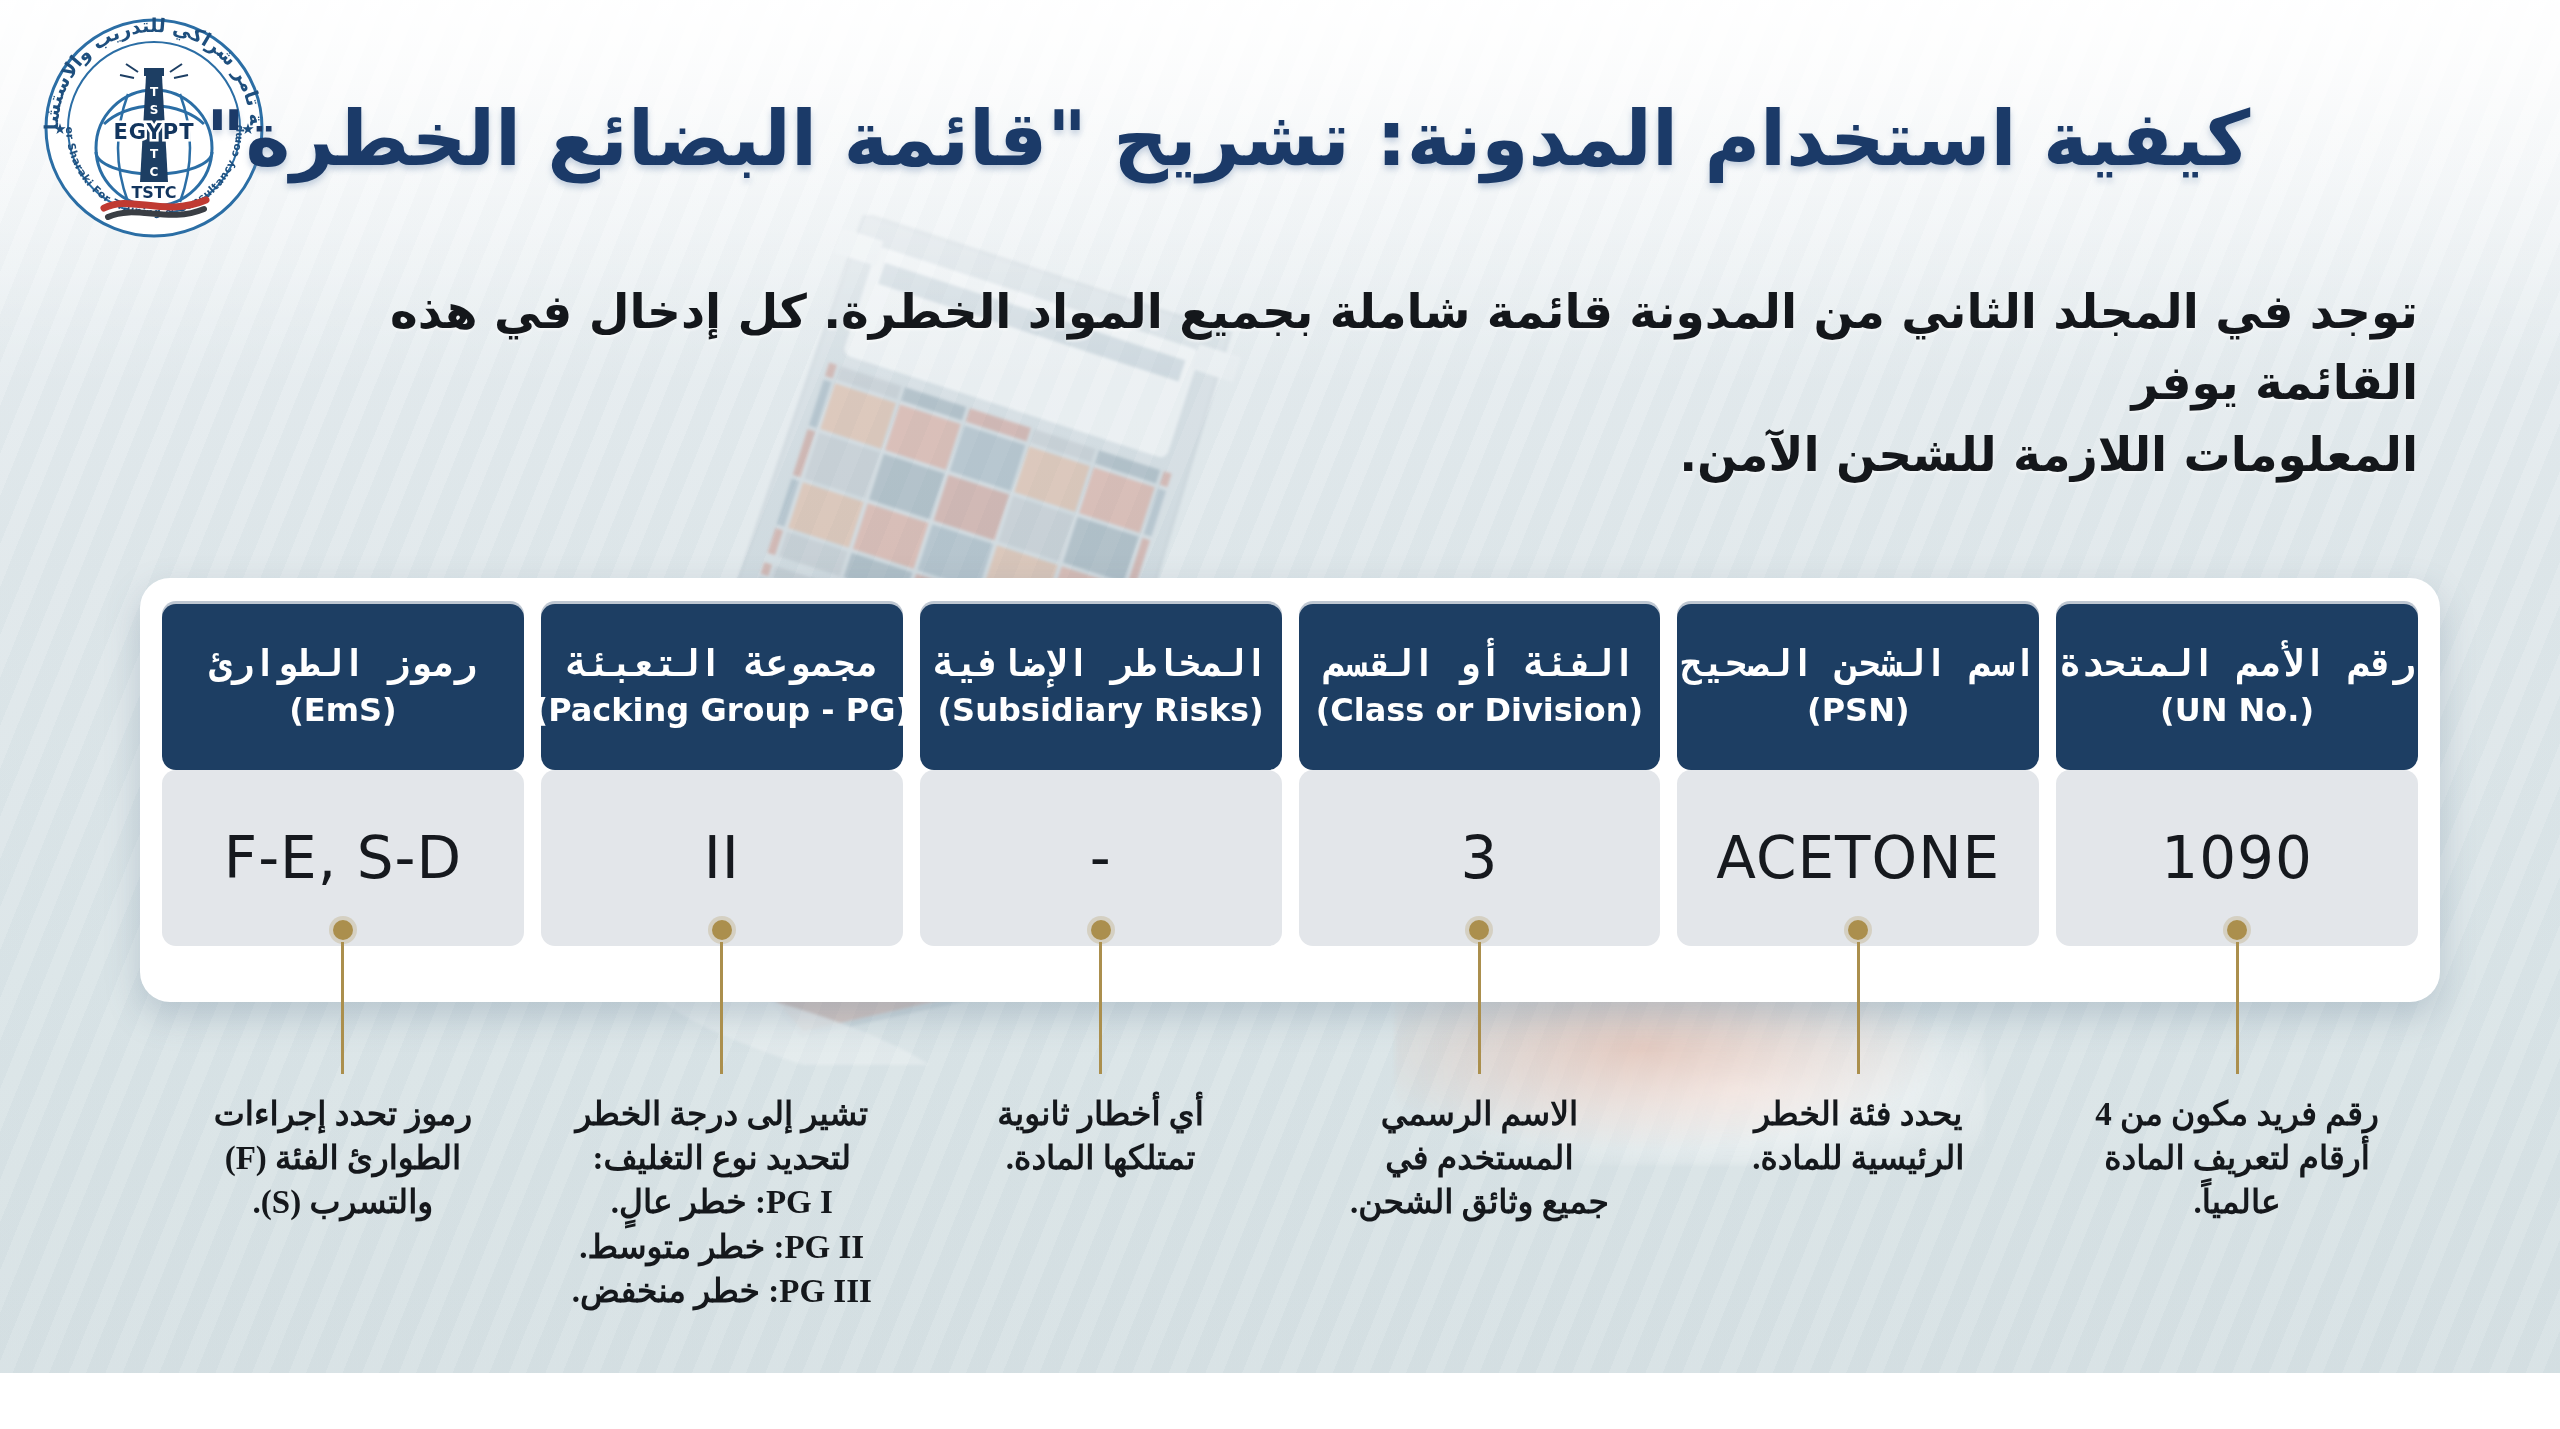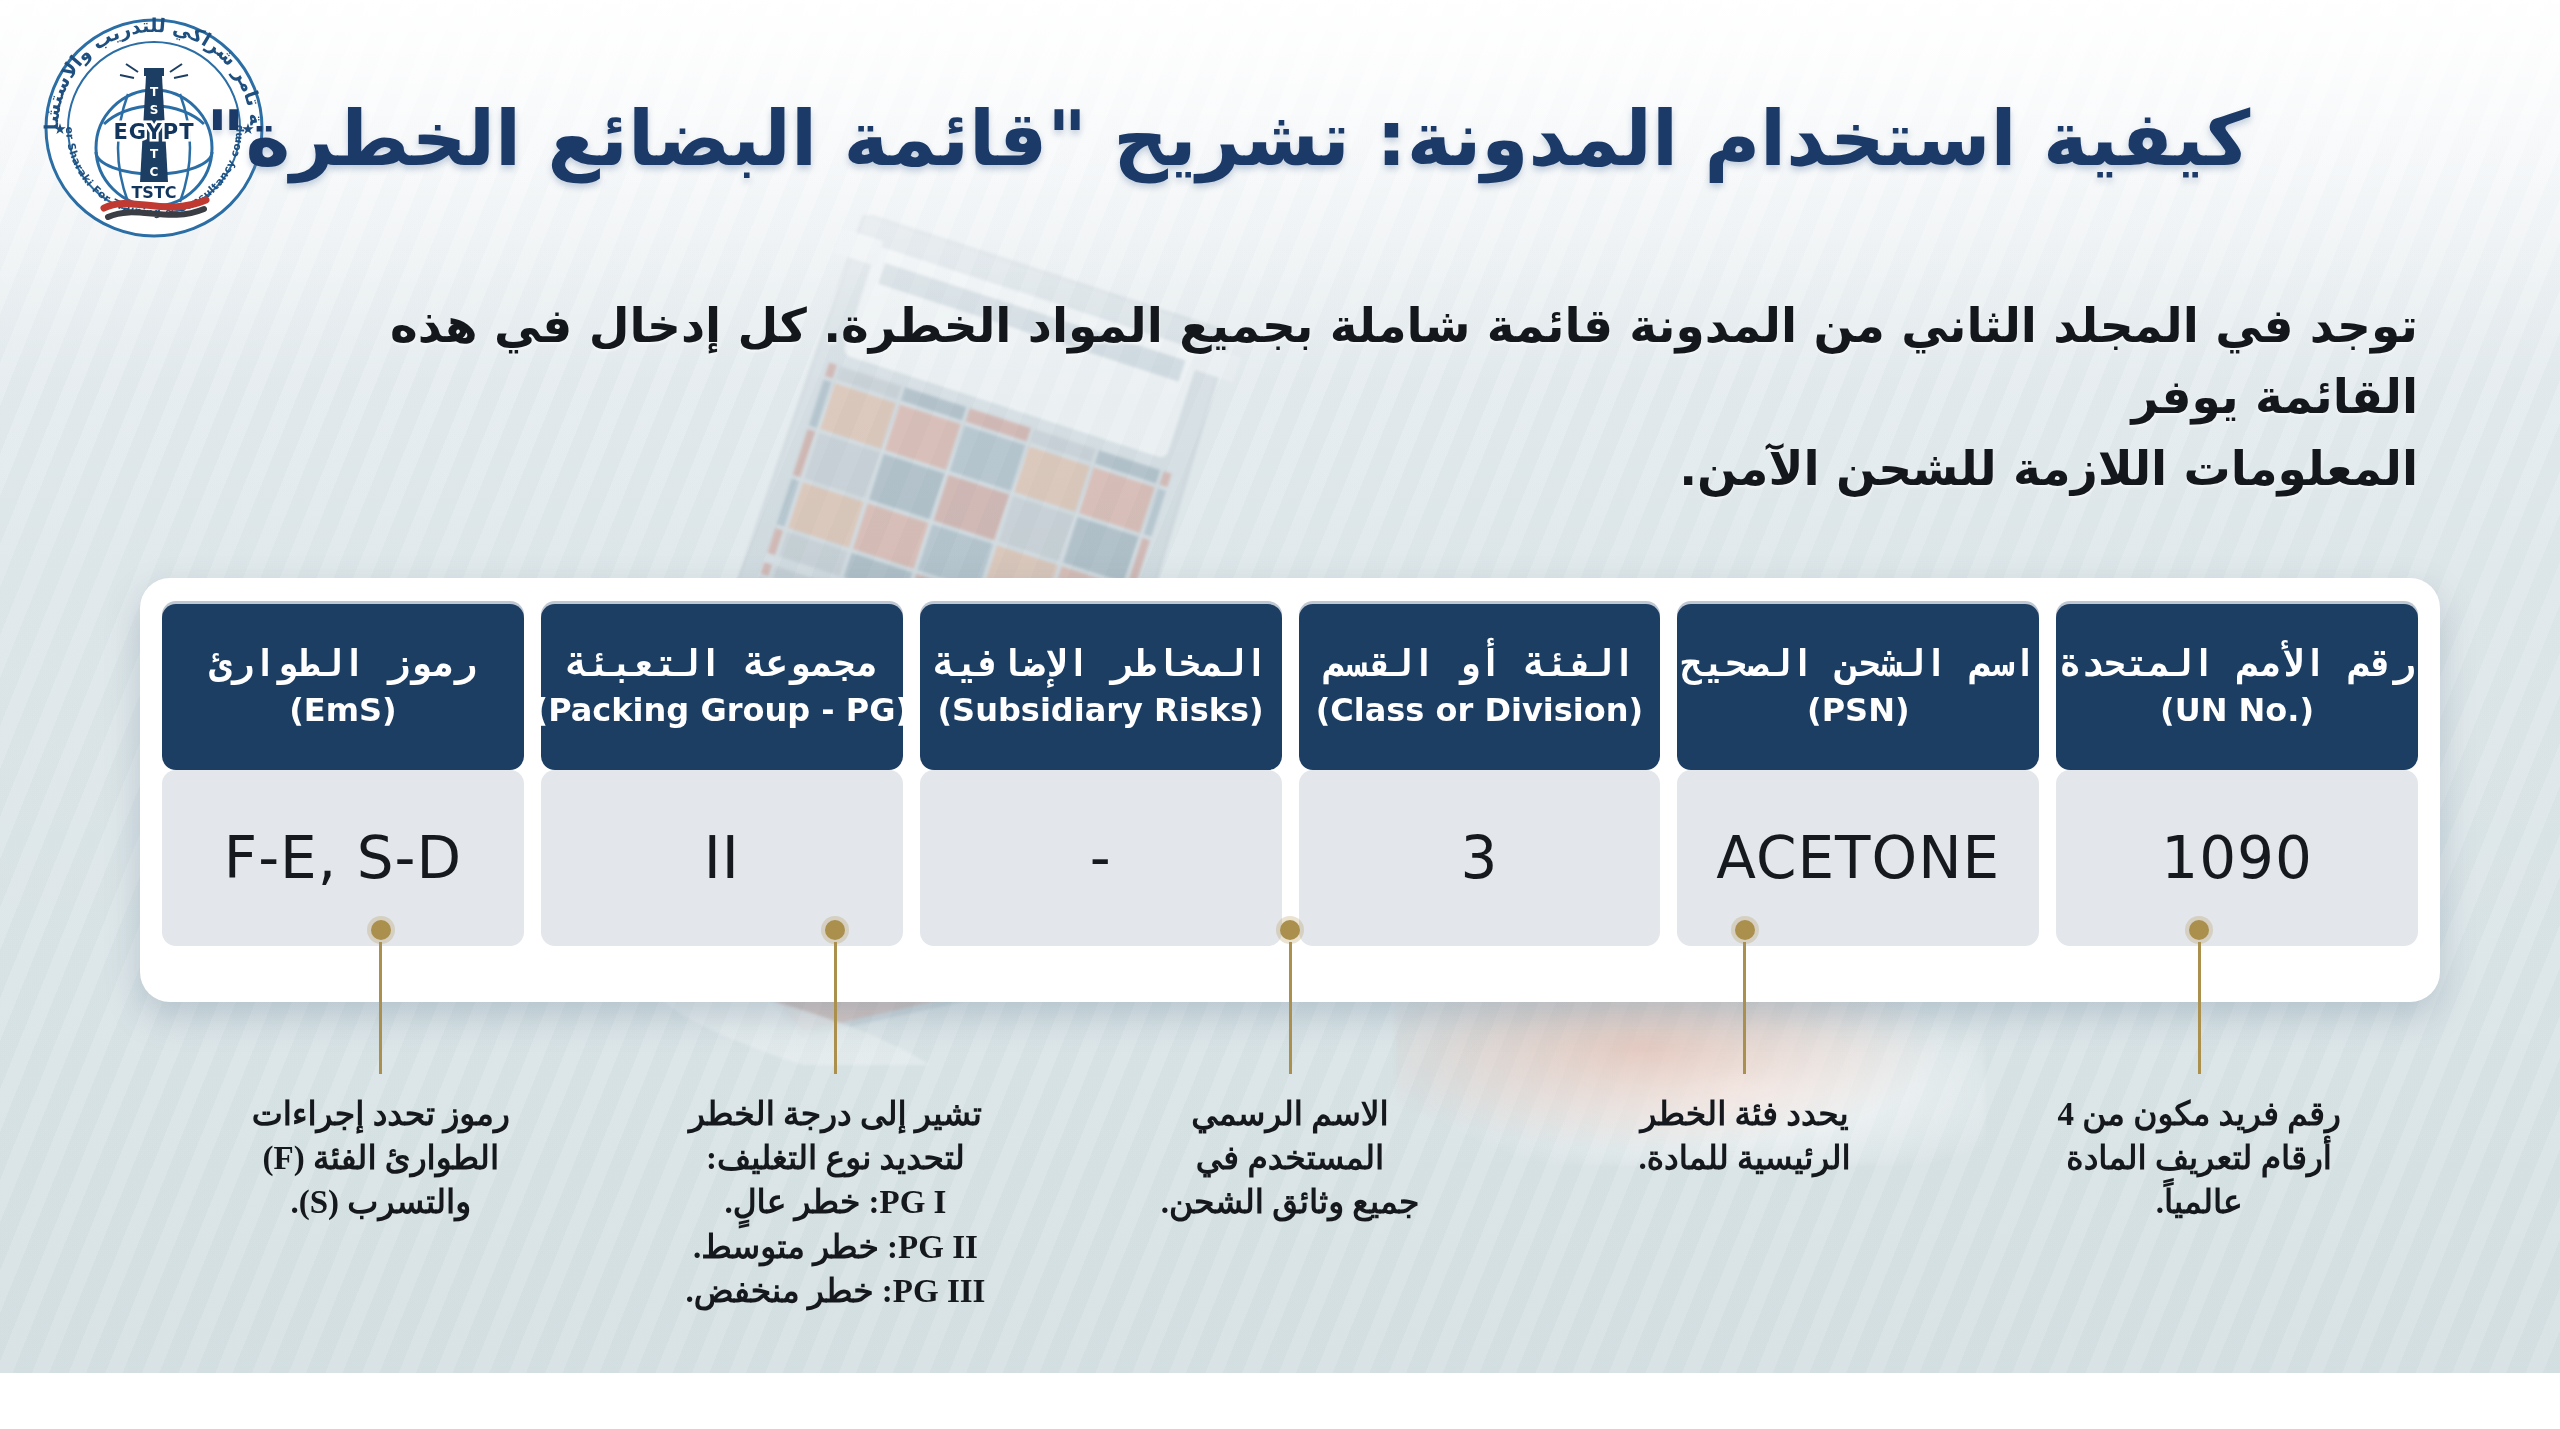--- a/index.html
+++ b/index.html
@@ -14,21 +14,21 @@
   .wake{position:absolute;left:1395px;top:985px;width:590px;height:180px;filter:blur(2px);
          background:radial-gradient(ellipse at 42% 35%,rgba(221,166,146,.5),rgba(221,166,146,0) 62%),
                     radial-gradient(ellipse at 58% 58%,rgba(255,255,255,.85),rgba(255,255,255,0) 66%);}
   .bottom-bar{position:absolute;left:0;bottom:0;width:100%;height:56px;background:#ffffff;}
 
   .logo{position:absolute;left:38px;top:12px;width:232px;height:232px;}
 
   .title{position:absolute;top:94px;left:0;width:100%;box-sizing:border-box;padding-right:104px;
          direction:rtl;text-align:center;font-size:76px;font-weight:bold;color:#1b3a68;
          text-shadow:0 4px 6px rgba(110,140,175,.38);}
-  .subtitle{position:absolute;top:290px;right:142px;width:2160px;direction:rtl;text-align:right;
+  .subtitle{position:absolute;top:276px;right:142px;width:2160px;direction:rtl;text-align:right;
          font-size:47px;font-weight:bold;color:#14171b;line-height:1.52;
          text-shadow:0 2px 3px rgba(255,255,255,.6);}
 
   .card{position:absolute;left:140px;top:578px;width:2300px;height:424px;background:#ffffff;
         border-radius:30px;box-shadow:0 14px 34px rgba(90,115,140,.28);
         box-sizing:border-box;padding:26px 22px;display:flex;direction:rtl;gap:17px;}
   .col{flex:1;display:flex;flex-direction:column;min-width:0;}
   .col-header{height:166px;background:#1d3e63;border-radius:14px;display:flex;flex-direction:column;
         align-items:center;justify-content:center;color:#ffffff;box-shadow:0 -3px 0 rgba(110,130,155,.45);}
   .h-ar{font-size:37px;font-weight:bold;line-height:1.3;direction:rtl;white-space:nowrap;font-family:Liberation Mono, monospace;}
@@ -212,20 +212,31 @@
       <div class="stem"></div>
       <div class="note">
         <div>الاسم الرسمي</div>
         <div>المستخدم في</div>
         <div>جميع وثائق الشحن.</div>
         <div></div>
         <div></div>
       </div>
     </div>
 
+    <div class="ann">
+      <div class="dot"></div>
+      <div class="stem"></div>
+      <div class="note">
+        <div>أي أخطار ثانوية</div>
+        <div>تمتلكها المادة.</div>
+        <div></div>
+        <div></div>
+        <div></div>
+      </div>
+    </div>
 
     <div class="ann">
       <div class="dot"></div>
       <div class="stem"></div>
       <div class="note">
         <div>تشير إلى درجة الخطر</div>
         <div>لتحديد نوع التغليف:</div>
         <div>PG I: خطر عالٍ.</div>
         <div>PG II: خطر متوسط.</div>
         <div>PG III: خطر منخفض.</div>

